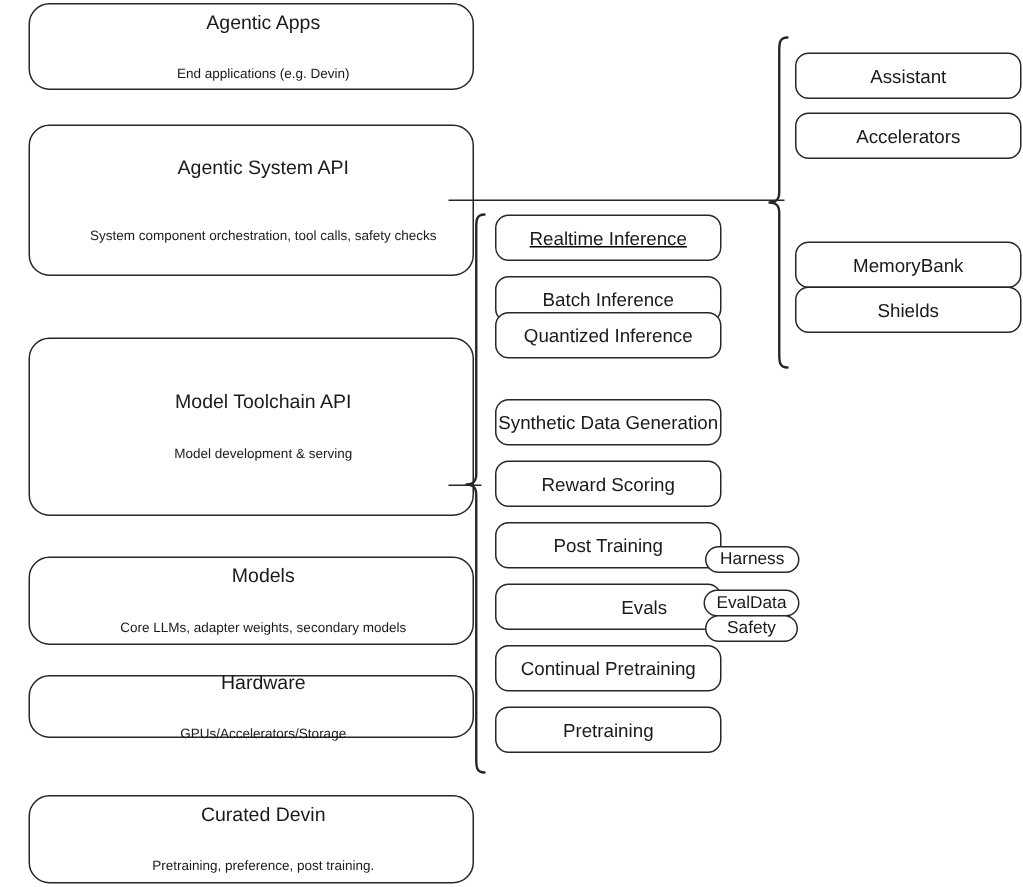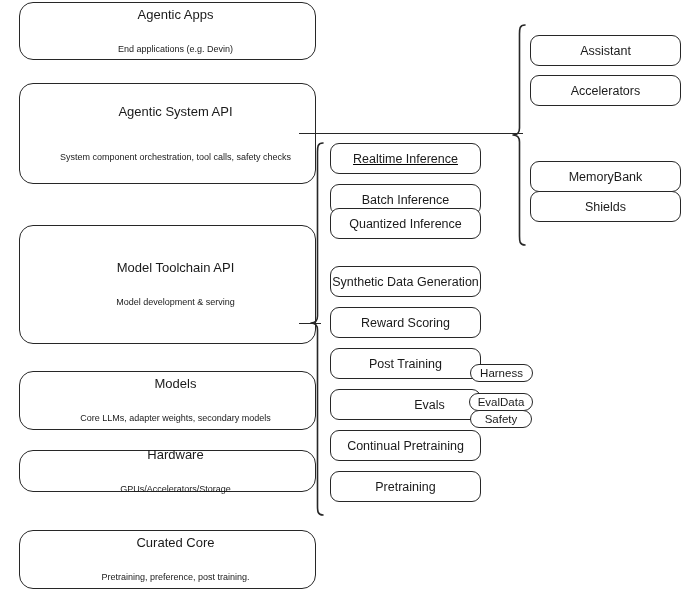--- a/index.html
+++ b/index.html
@@ -125,21 +125,21 @@
     <div class="title">Models</div>
     <div class="subtitle">Core LLMs, adapter weights, secondary models</div>
   </div>
 
   <div class="box layer-box" style="top:450px;height:42px;">
     <div class="title">Hardware</div>
     <div class="subtitle">GPUs/Accelerators/Storage</div>
   </div>
 
   <div class="box layer-box" style="top:530px;height:59px;">
-    <div class="title">Curated Core</div>
+    <div class="title">Curated Devin</div>
     <div class="subtitle">Pretraining, preference, post training.</div>
   </div>
 
   <div class="connector" style="left:299px;top:133px;width:224px;height:1px;"></div>
 
   <div class="connector" style="left:299px;top:323px;width:22px;height:1px;"></div>
 
   <div class="brace" style="left:310px;top:140px;width:14px;height:380px;">
     <svg width="14" height="380" viewBox="0 0 14 380" fill="none" xmlns="http://www.w3.org/2000/svg">
       <path d="M13 3 C7.5 3 7.5 7 7.5 12 L7.5 176 C7.5 181 5.5 183 1 183 C5.5 183 7.5 185 7.5 190 L7.5 366 C7.5 371 7.5 375 13 375" stroke="#272727" stroke-width="1.6" fill="none" stroke-linecap="round" stroke-linejoin="round"></path>

